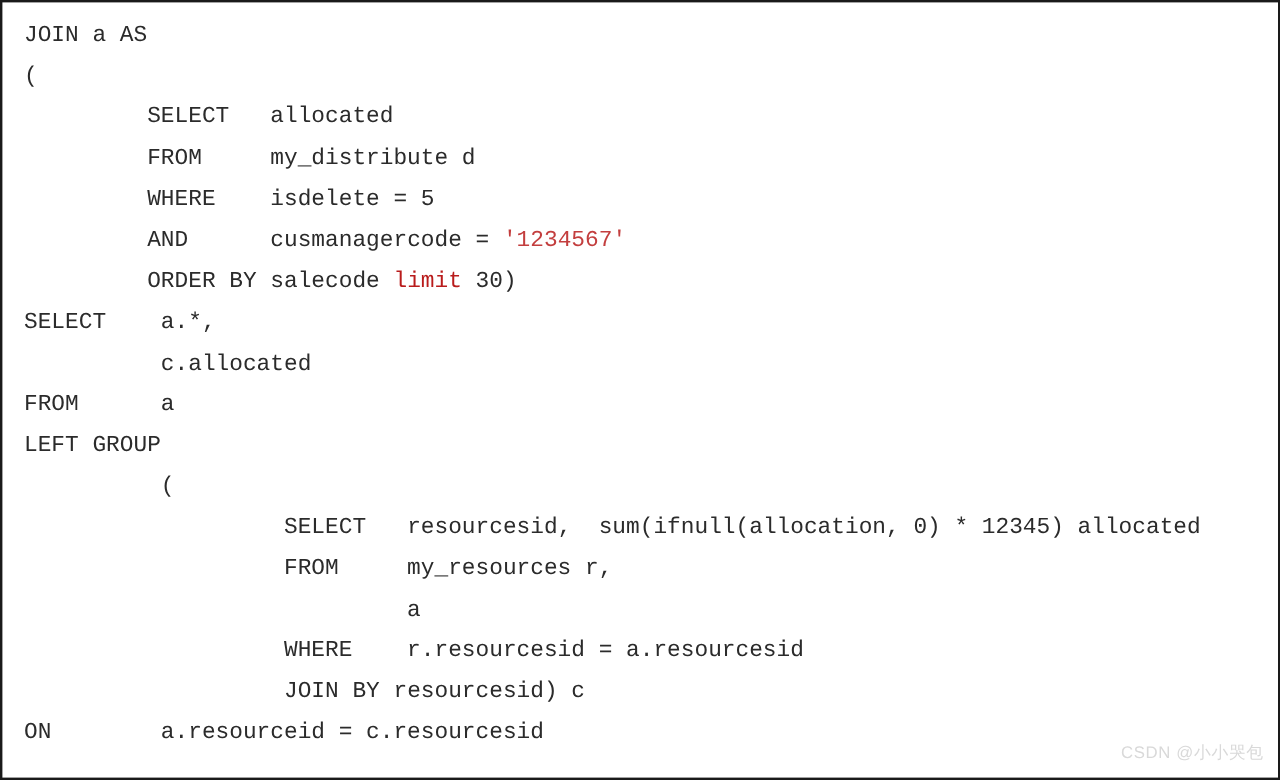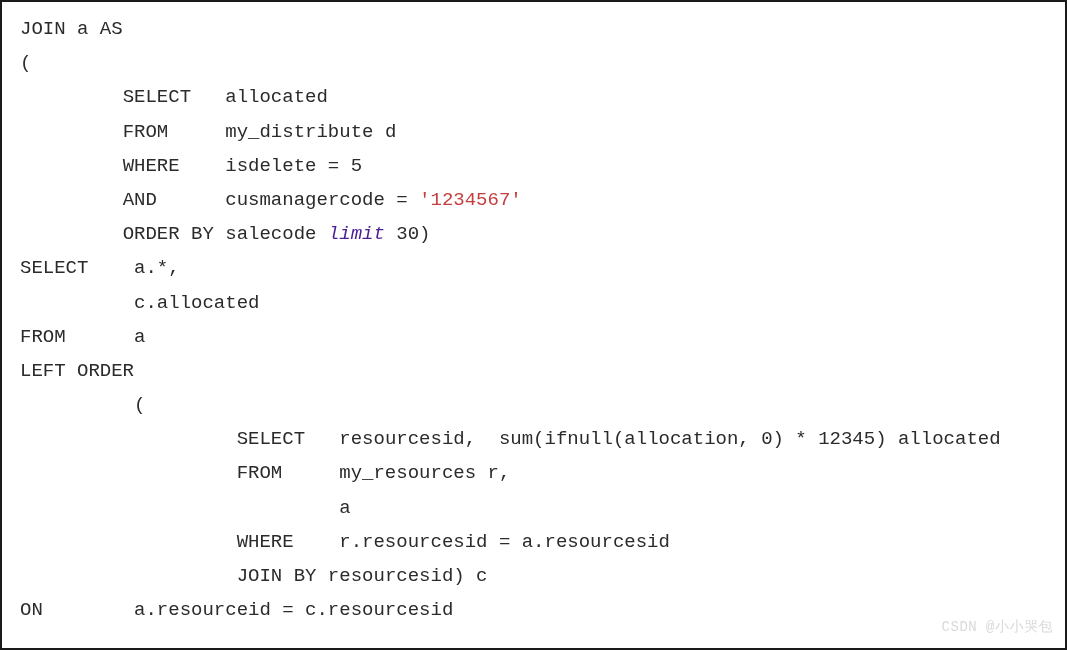--- a/index.html
+++ b/index.html
@@ -17,51 +17,50 @@
       height: 650px;
       position: relative;
       border: 2px solid #1a1a1a;
       padding: 10px 18px;
     }
     .code-container {
       white-space: pre;
       font-family: inherit;
     }
     .kw-blue {
-      color: #4c1d95;
-      font-style: italic;
+      color: #b91c1c;
     }
     .str-red {
       color: #c33e3e;
       margin-top: 13px;
     }
     .watermark {
       position: absolute;
       bottom: 8px;
       right: 12px;
-      font-family: Liberation Mono, monospace;
+      font-family: Liberation Sans, sans-serif;
       font-size: 14px;
       color: #d9d9d9;
       letter-spacing: 0.5px;
     }
   </style>
 </head>
 <body>
 
 <div class="code-container"><span>JOIN</span><span> a </span><span>AS</span>
 <span>(</span>
          <span>SELECT</span>   <span>allocated</span>
          <span>FROM</span>     <span>my_distribute d</span>
          <span>WHERE</span>    <span>isdelete = 5</span>
          <span>AND</span>      <span>cusmanagercode = </span><span class="str-red">'1234567'</span>
          <span>ORDER</span><span> BY</span><span> salecode </span><span class="kw-blue">limit</span><span> 30)</span>
 <span>SELECT</span>    <span>a.*,</span>
           <span>c.allocated</span>
 <span>FROM</span>      <span>a</span>
-<span>LEFT ORDER</span>
+<span>LEFT GROUP</span>
           <span>(</span>
                    <span>SELECT</span>   <span>resourcesid,  sum(ifnull(allocation, 0) * 12345) allocated</span>
                    <span>FROM</span>     <span>my_resources r,</span>
                             <span>a</span>
                    <span>WHERE</span>    <span>r.resourcesid = a.resourcesid</span>
                    <span>JOIN BY</span><span> resourcesid) c</span>
 <span>ON</span>        <span>a.resourceid = c.resourcesid</span></div>
 
 <div class="watermark">CSDN @小小哭包</div>
 

